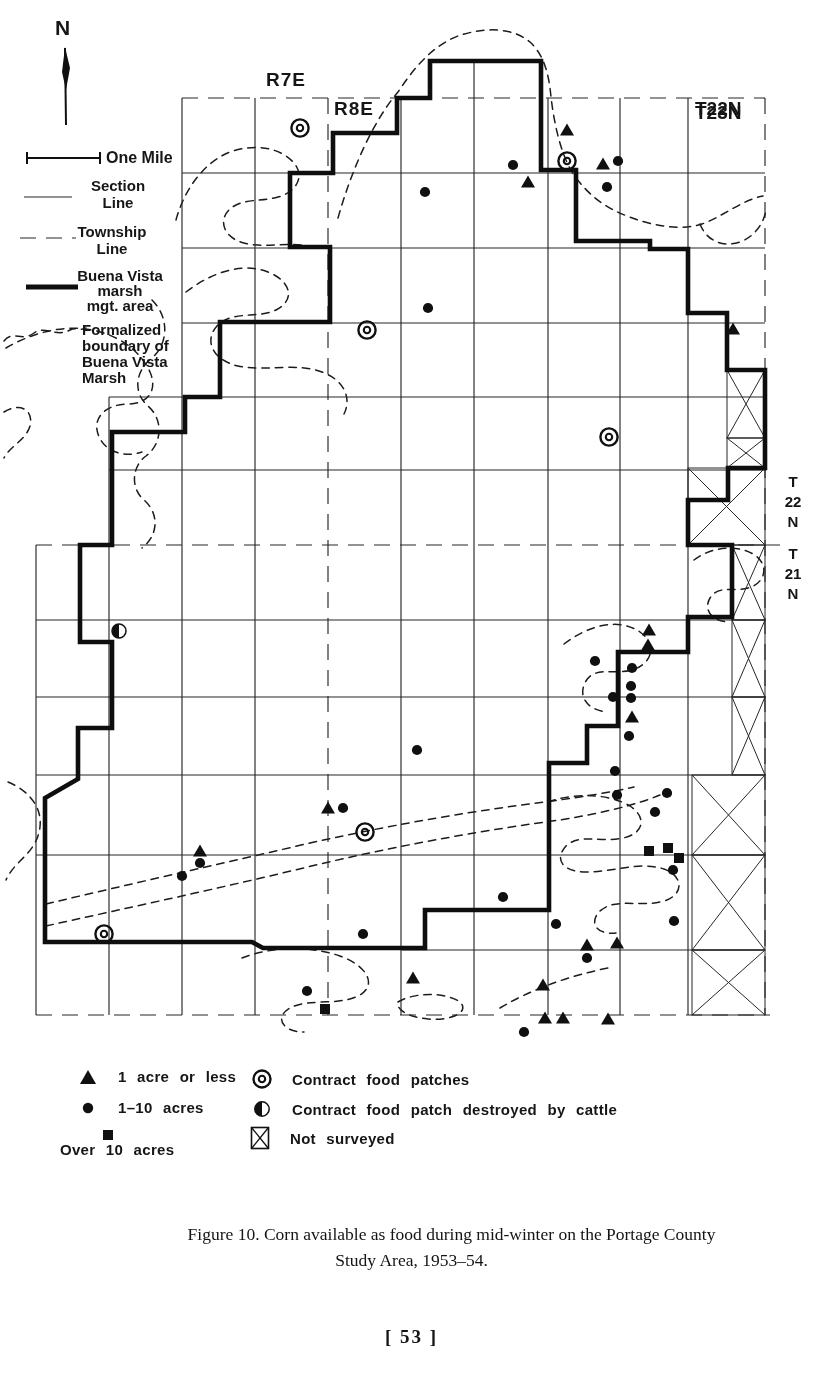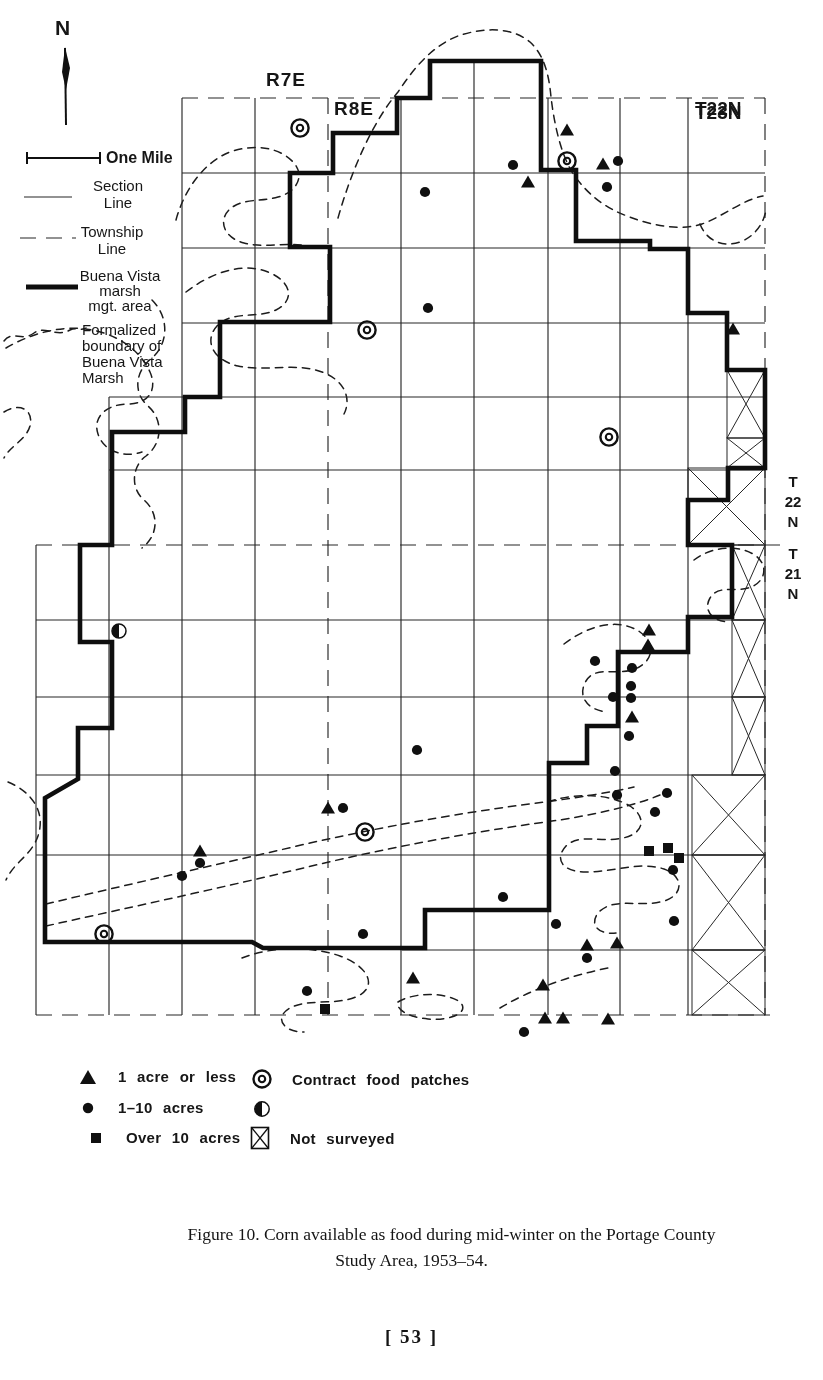--- a/index.html
+++ b/index.html
@@ -18,40 +18,40 @@
   .dashedline{stroke-dasharray:16 10;}
   .marsh{fill:none;stroke:#1c1c1c;stroke-width:1.5;stroke-dasharray:7.5 6;stroke-linecap:round;}
   .mgmt{fill:none;stroke:#0e0e0e;stroke-width:4.6;stroke-linejoin:miter;}
   .xthin{stroke:#272727;stroke-width:1;fill:none;}
   .sym{fill:#101010;stroke:none;}
   .symring{fill:none;stroke:#101010;}
   
   .maplabel{position:absolute;font-weight:700;white-space:nowrap;}
   .lbl-n{left:55px;top:16px;font-size:21px;letter-spacing:1px;}
   .lbl-onemile{left:106px;top:149px;font-size:16px;}
-  .lgd-block{position:absolute;font-weight:400;font-size:15px;line-height:17px;text-align:center;}
+  .lgd-block{position:absolute;font-weight:700;font-size:15px;line-height:17px;text-align:center;}
   .lgd-section{left:70px;top:177px;width:96px;}
   .lgd-township{left:60px;top:223px;width:104px;}
   .lgd-mgmt{left:58px;top:268px;width:124px;line-height:15px;}
   .lgd-marsh{left:82px;top:322px;width:112px;text-align:left;line-height:16px;}
   .lbl-range{font-size:19px;letter-spacing:1px;}
   .lbl-r7e{left:266px;top:69px;}
   .lbl-r8e{left:334px;top:69px;margin-top:29px;}
   .lbl-t23n{left:695px;top:74px;font-size:19px;margin-top:28px;}
   .lbl-t22n{left:695px;top:98px;font-size:19px;}
   .lbl-tright{position:absolute;width:38px;text-align:center;font-weight:700;font-size:15px;line-height:20px;}
   .lbl-t22n-right{left:774px;top:472px;}
   .lbl-t21n-right{left:774px;top:544px;}
   
   .leg{position:absolute;display:flex;align-items:center;font-weight:700;font-size:15px;}
   .leg .glyph{display:inline-flex;width:24px;justify-content:center;align-items:center;margin-right:18px;}
   .leg .txt{word-spacing:6px;letter-spacing:.3px;white-space:nowrap;text-align:right;}
   .leg-r1{left:76px;top:1068px;}
   .leg-r2{left:76px;top:1099px;}
-  .leg-r3{left:84px;top:1129px;}
+  .leg-r3{left:60px;top:1129px;flex-direction:column;}
   .leg-r4{left:250px;top:1068px;}
   .leg-r5{left:250px;top:1099px;}
   .leg-r6{left:248px;top:1126px;}
   
   .caption{position:absolute;left:0;width:100%;text-align:center;
     font-family:"Liberation Serif", serif;font-size:17.5px;color:#141414;}
   .cap1{top:1224px;padding-left:40px;}
   .cap2{top:1250px;}
   .pagenum{position:absolute;left:0;top:1326px;width:100%;text-align:center;
     font-family:"Liberation Serif", serif;font-size:19px;letter-spacing:2px;color:#141414;font-weight:bold;}
@@ -273,20 +273,21 @@
     </span>
     <span class="txt">Contract food patches</span>
   </div>
   <div class="leg leg-r5">
     <span class="glyph">
       <svg width="18" height="20">
         <circle cx="9" cy="10" r="7.2" fill="none" stroke="#101010" stroke-width="1.5"></circle>
         <path d="M9,2.8 A7.2,7.2 0 0 0 9,17.2 Z" fill="#101010"></path>
       </svg>
     </span>
+    <span class="txt">Contract food patch destroyed by cattle</span>
   </div>
   <div class="leg leg-r6">
     <span class="glyph">
       <svg width="20" height="24">
         <rect x="1.5" y="1.5" width="17" height="21" fill="none" stroke="#101010" stroke-width="1.6"></rect>
         <line x1="1.5" y1="1.5" x2="18.5" y2="22.5" stroke="#101010" stroke-width="1.3"></line>
         <line x1="18.5" y1="1.5" x2="1.5" y2="22.5" stroke="#101010" stroke-width="1.3"></line>
       </svg>
     </span>
     <span class="txt">Not surveyed</span>

